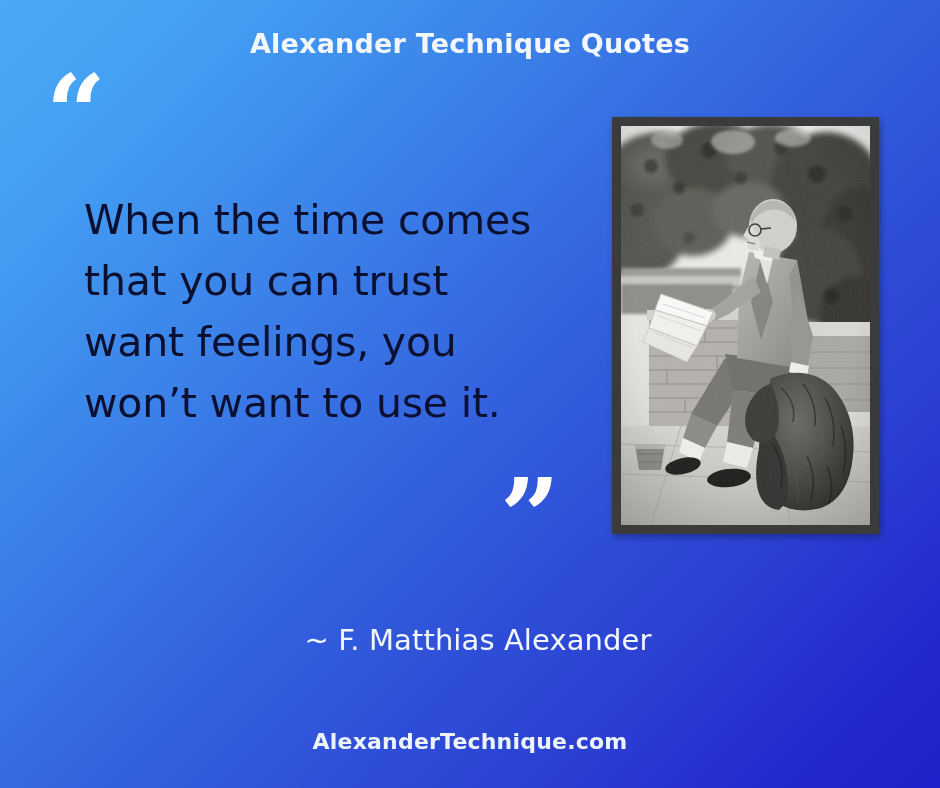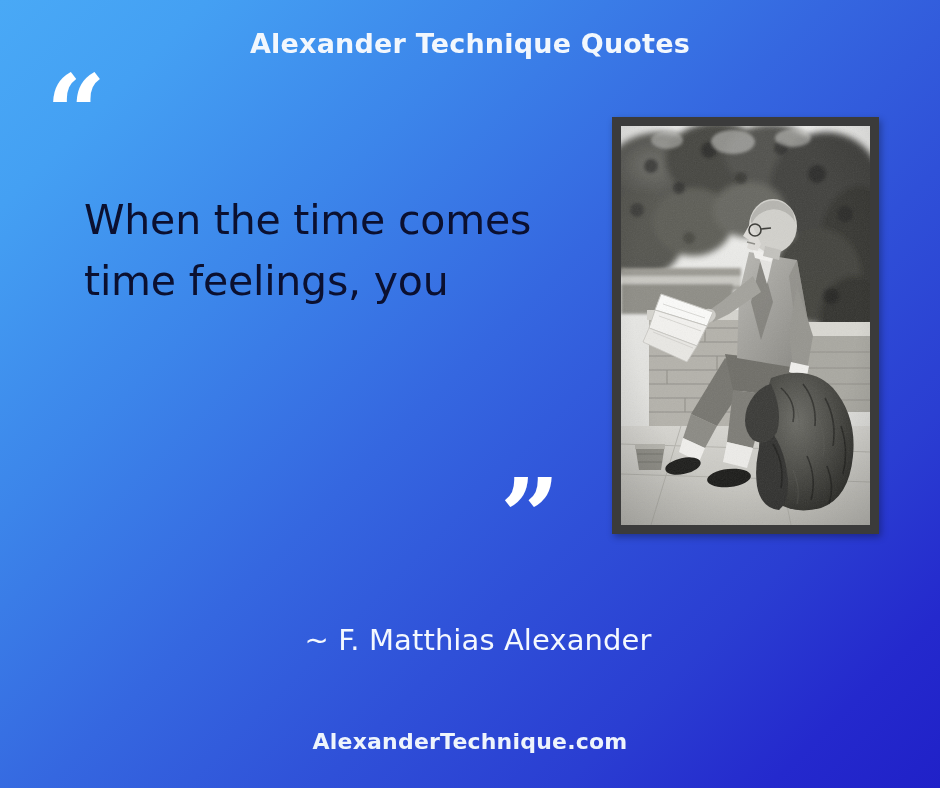--- a/index.html
+++ b/index.html
@@ -124,21 +124,23 @@
 <body>
 
 <div class="canvas">
 
   <div class="title">Alexander Technique Quotes</div>
 
   <div class="qmark qmark-open">“</div>
 
   <div class="quote">
     <span class="ln">When the time comes</span>
-    <span class="ln">time feelings, you</span>
+    <span class="ln">that you can trust</span>
+    <span class="ln">want feelings, you</span>
+    <span class="ln">won’t want to use it.</span>
   </div>
 
   <div class="qmark qmark-close">”</div>
 
   <div class="attribution">~ F. Matthias Alexander</div>
 
   <div class="footer">AlexanderTechnique.com</div>
 
   <div class="photo-frame">
     <div class="photo-inner">

